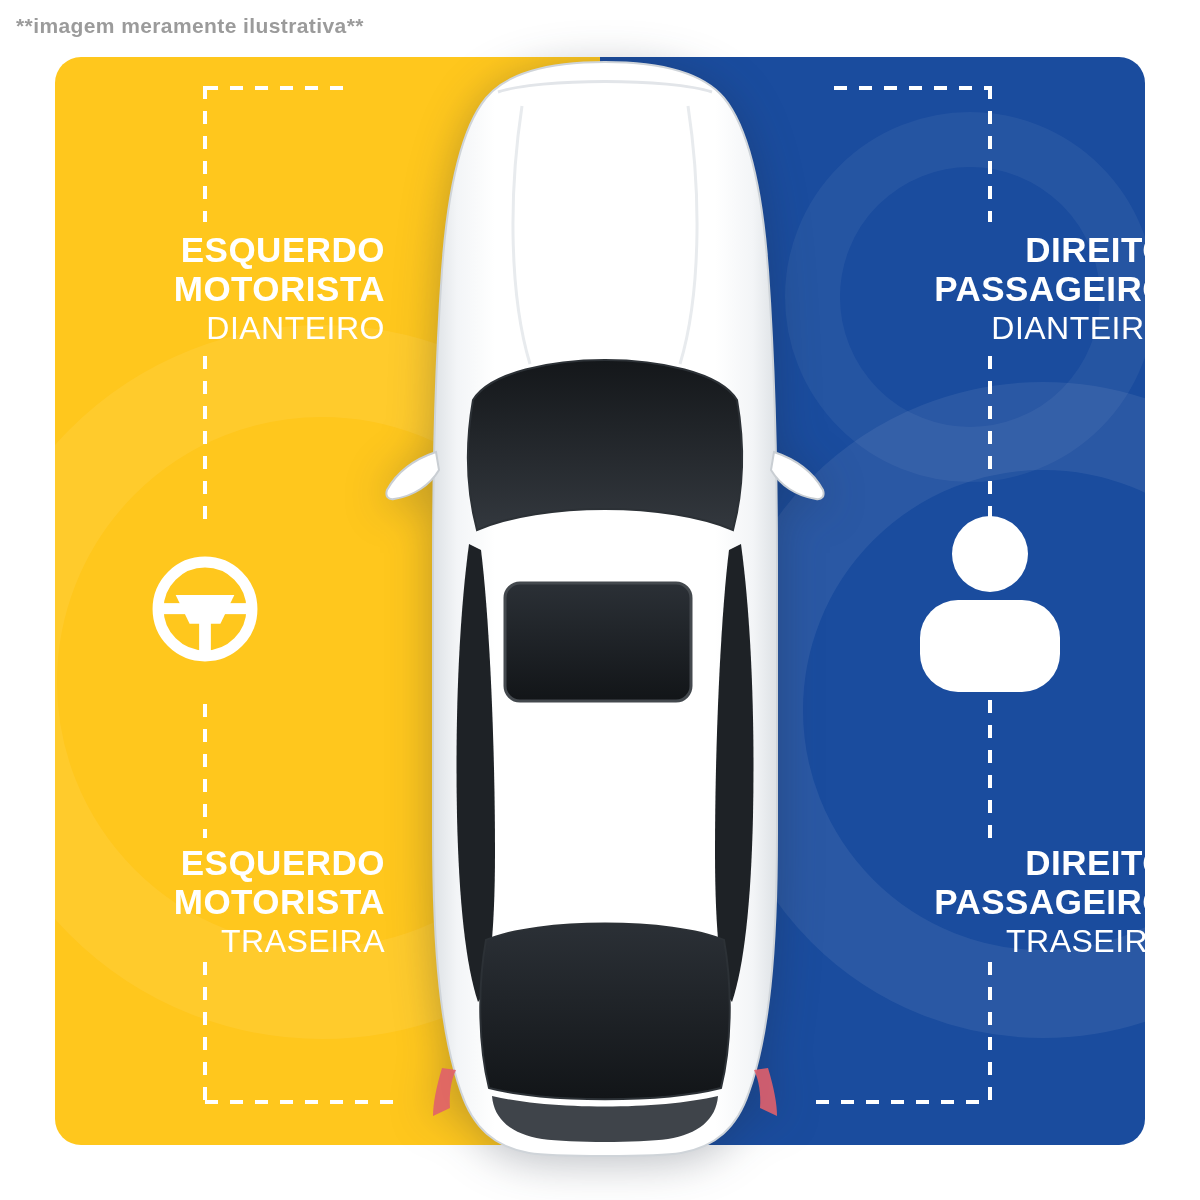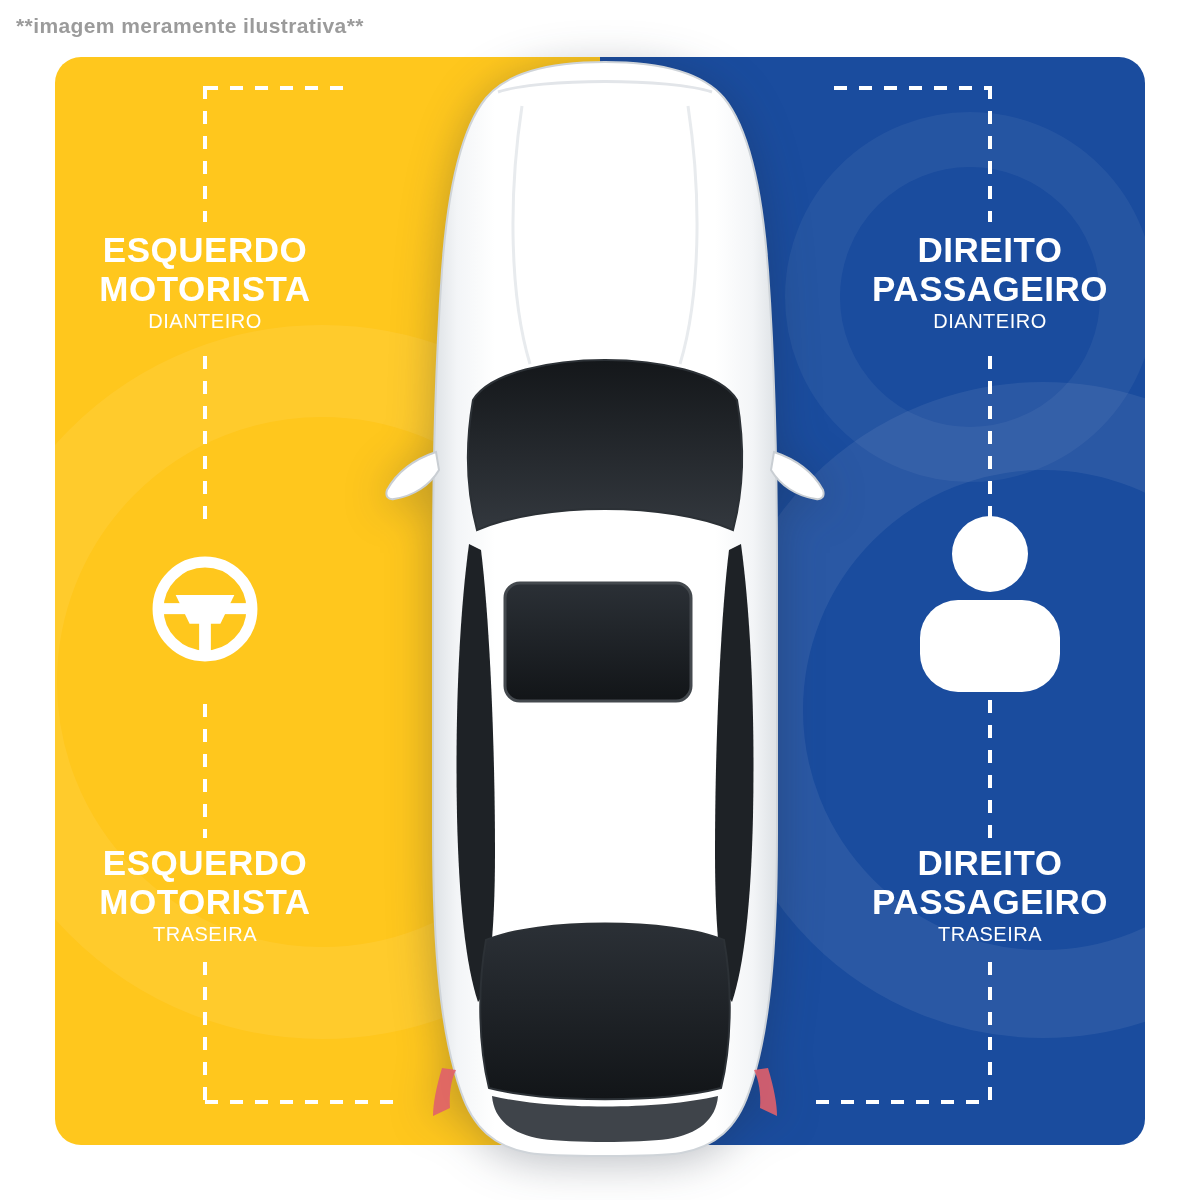--- a/index.html
+++ b/index.html
@@ -12,23 +12,23 @@
     font-size:21px;color:#9b9b9b;letter-spacing:.4px;font-weight:bold;
   }
   .panel{position:absolute;top:57px;width:545px;height:1088px;overflow:hidden}
   .panel.left{left:55px;background:#ffc71d;border-radius:26px 0 0 26px}
   .panel.right{left:600px;background:#1a4c9e;border-radius:0 26px 26px 0}
   .wm{position:absolute;border-radius:50%;border-style:solid;border-color:rgba(255,255,255,.07)}
   .wm.l1{left:-90px;top:268px;width:530px;height:530px;border-width:92px}
   .wm.r1{left:115px;top:325px;width:480px;height:480px;border-width:88px}
   .wm.r2{left:185px;top:55px;width:260px;height:260px;border-width:55px;border-color:rgba(255,255,255,.05)}
   .guides{position:absolute;left:0;top:0;pointer-events:none}
-  .label{position:absolute;width:360px;text-align:center;color:#ffffff}
+  .label{position:absolute;width:360px;text-align:right;color:#ffffff}
   .label .b{font-size:35px;font-weight:bold;line-height:1.12;letter-spacing:.5px}
-  .label .r{font-size:20px;font-weight:400;line-height:1.3;letter-spacing:.5px}
+  .label .r{font-size:32px;font-weight:400;line-height:1.3;letter-spacing:.5px}
   .pos-tl{left:25px;top:230px}
   .pos-bl{left:25px;top:843px}
   .pos-tr{left:810px;top:230px}
   .pos-br{left:810px;top:843px}
   .icon-box{position:absolute}
   .icon-steering{left:128px;top:532px;width:154px;height:154px}
   .icon-person{left:915px;top:512px;width:150px;height:185px}
   .car{
     position:absolute;left:372px;top:48px;width:466px;height:1118px;
     filter:drop-shadow(0 6px 22px rgba(30,40,55,.30));

